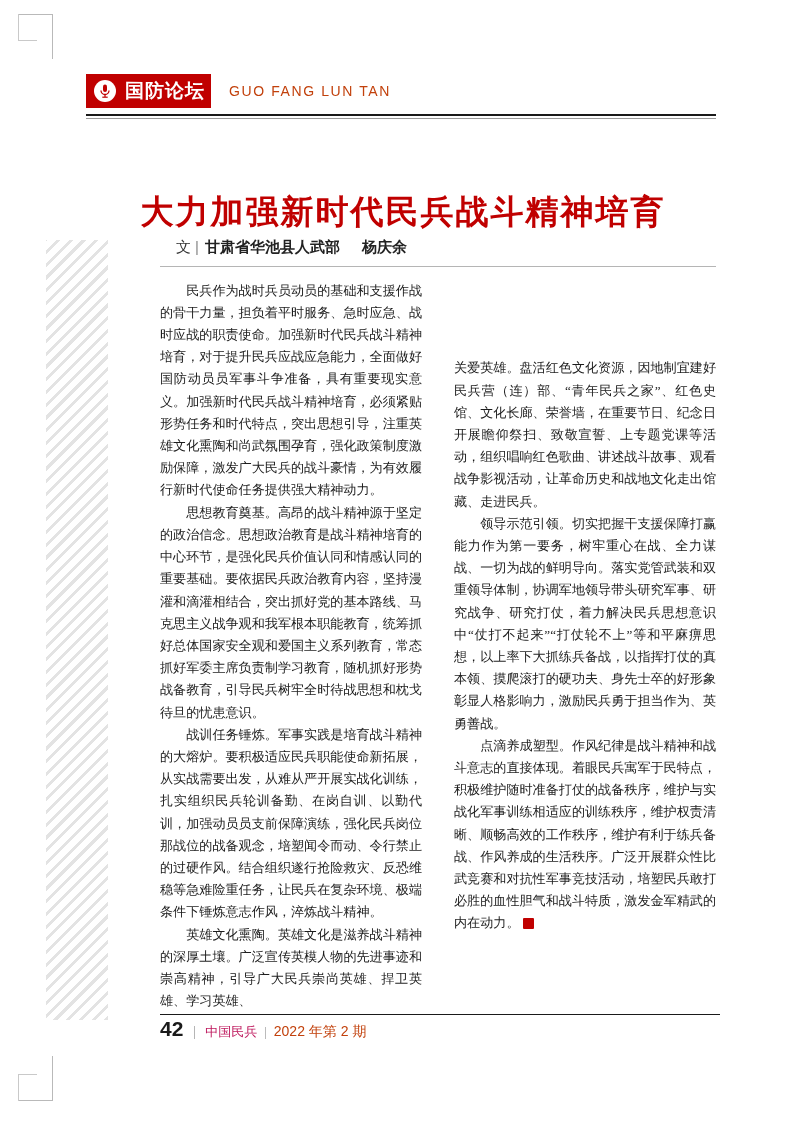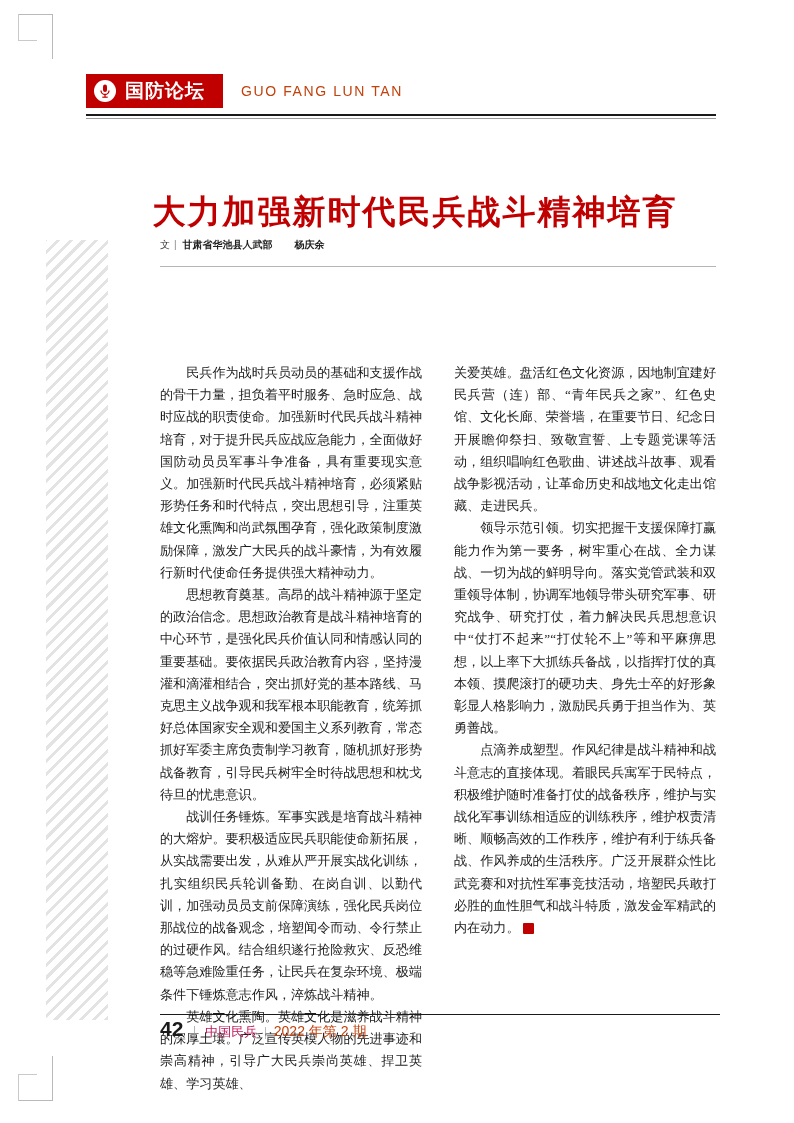--- a/index.html
+++ b/index.html
@@ -76,21 +76,21 @@
     top: 74px;
     left: 0;
     width: 630px;
     height: 44px;
   }
   .col-badge {
     display: inline-flex;
     align-items: center;
     background: #c00000;
     height: 34px;
-    padding: 0 18px 0 8px;
+    padding: 0 6px 0 8px;
     vertical-align: top;
   }
   .mic-icon {
     width: 22px;
     height: 22px;
     border-radius: 50%;
     background: #ffffff;
     display: inline-flex;
     align-items: center;
     justify-content: center;
@@ -130,37 +130,37 @@
     top: 44px;
     width: 630px;
     height: 1px;
     background: #9a9a9a;
   }
 
   
   .article-title {
     position: absolute;
     top: 168px;
-    left: 14px;
+    left: 2px;
     width: 630px;
     text-align: center;
     color: #c00000;
     font-family: "Liberation Sans", sans-serif;
     font-weight: bold;
     font-size: 33px;
     letter-spacing: 2px;
   }
 
   
   .byline {
     position: absolute;
     top: 238px;
-    left: 74px;
+    left: 90px;
     width: 500px;
-    font-size: 10px;
+    font-size: 15px;
     color: #222;
     font-family: "Liberation Sans", sans-serif;
   }
   .byline .lbl {
     color: #333;
   }
   .byline .bar {
     display: inline-block;
     margin: 0 6px 0 4px;
     color: #888;
@@ -177,26 +177,27 @@
     left: 74px;
     top: 266px;
     width: 556px;
     height: 1px;
     background: #b5b5b5;
   }
 
   
   .body-cols {
     position: absolute;
-    top: 362px;
+    top: 346px;
     left: 74px;
     width: 560px;
     height: 600px;
     display: flex;
     gap: 32px;
+    align-items: center;
   }
   .col {
     width: 262px;
   }
   .col p {
     margin: 0;
     font-size: 13.1px;
     line-height: 22.2px;
     text-align: justify;
     text-justify: inter-character;

